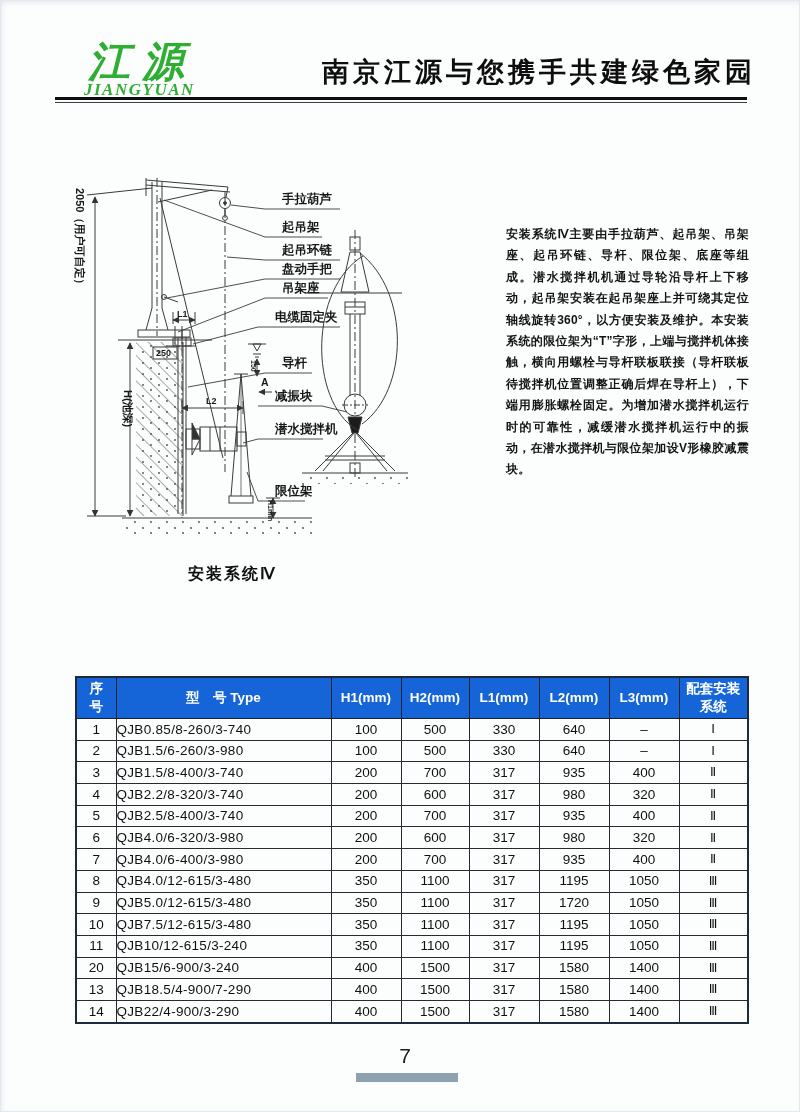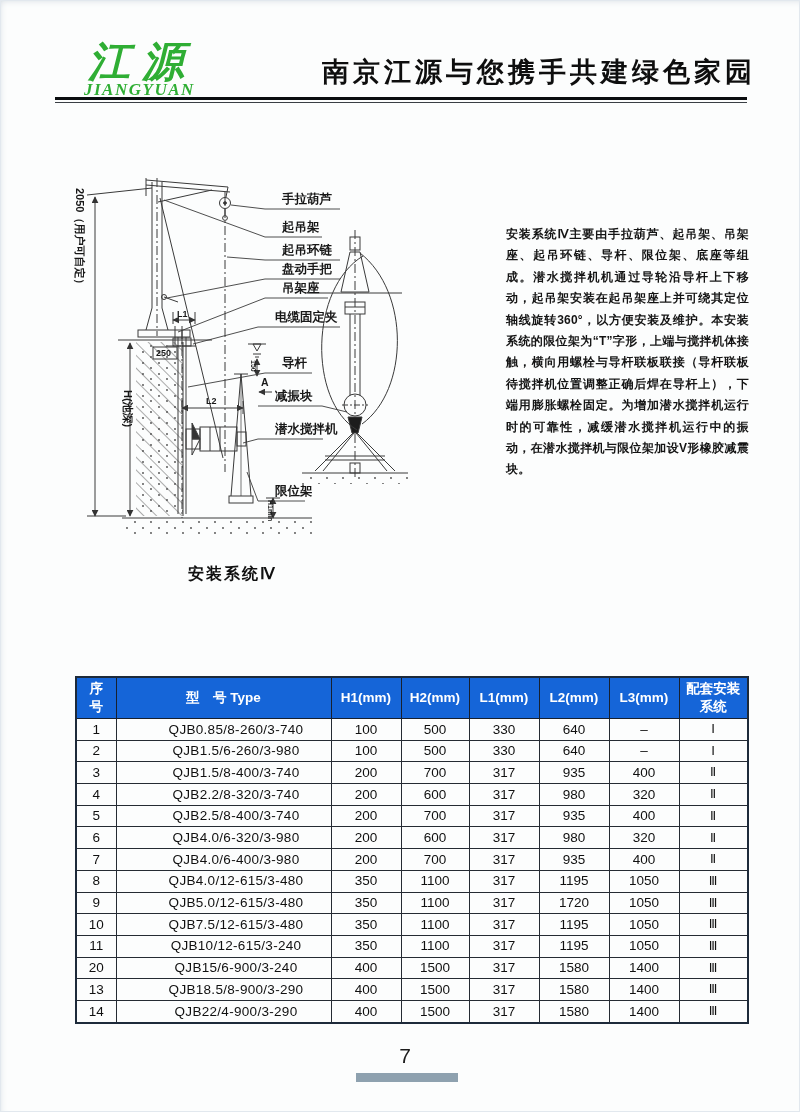--- a/index.html
+++ b/index.html
@@ -29,21 +29,21 @@
   .desc{position:absolute;left:506px;top:224px;width:243px;font-size:12px;line-height:21.4px;
         text-align:justify;color:#141414;font-weight:600;letter-spacing:0.2px;}
   
   .table-title{position:absolute;left:88px;top:638px;font-size:15px;font-weight:bold;color:#0d0d0d;letter-spacing:1px;}
   table.spec{position:absolute;left:75px;top:676px;width:672px;border-collapse:collapse;table-layout:fixed;
              border:2px solid #1d2a3a;}
   table.spec th{background:var(--accent,#1565d8);color:#fff;font-size:13.5px;font-weight:bold;
                 border:1px solid #17202e;height:40px;white-space:pre-line;line-height:1.3;padding:0;}
   table.spec td{border:1px solid #252b33;text-align:center;font-size:13.5px;color:#101010;
                 height:20.7px;line-height:1;padding:0;}
-  table.spec td.c-type{text-align:center;padding-left:25px;letter-spacing:0.3px;}
+  table.spec td.c-type{text-align:left;padding-left:0;letter-spacing:0.3px;}
   table.spec td.c-sys{font-size:12.5px;letter-spacing:0.5px;}
   
   .page-number{position:absolute;left:378px;top:1044px;width:54px;text-align:center;font-size:21px;color:#1c1c1c;}
   .footer-bar{position:absolute;left:356px;top:1073px;width:102px;height:9px;background:var(--bar,#8ea1af);}
 </style>
 </head>
 <body>
 
 <div class="page">
 
@@ -393,21 +393,21 @@
           <td class="c-type">QJB15/6-900/3-240</td>
           <td>400</td>
           <td>1500</td>
           <td>317</td>
           <td>1580</td>
           <td>1400</td>
           <td class="c-sys">Ⅲ</td>
         </tr>
         <tr>
           <td>13</td>
-          <td class="c-type">QJB18.5/8-900/3-290</td>
+          <td class="c-type">QJB18.5/4-900/7-290</td>
           <td>400</td>
           <td>1500</td>
           <td>317</td>
           <td>1580</td>
           <td>1400</td>
           <td class="c-sys">Ⅲ</td>
         </tr>
         <tr>
           <td>14</td>
           <td class="c-type">QJB22/4-900/3-290</td>

